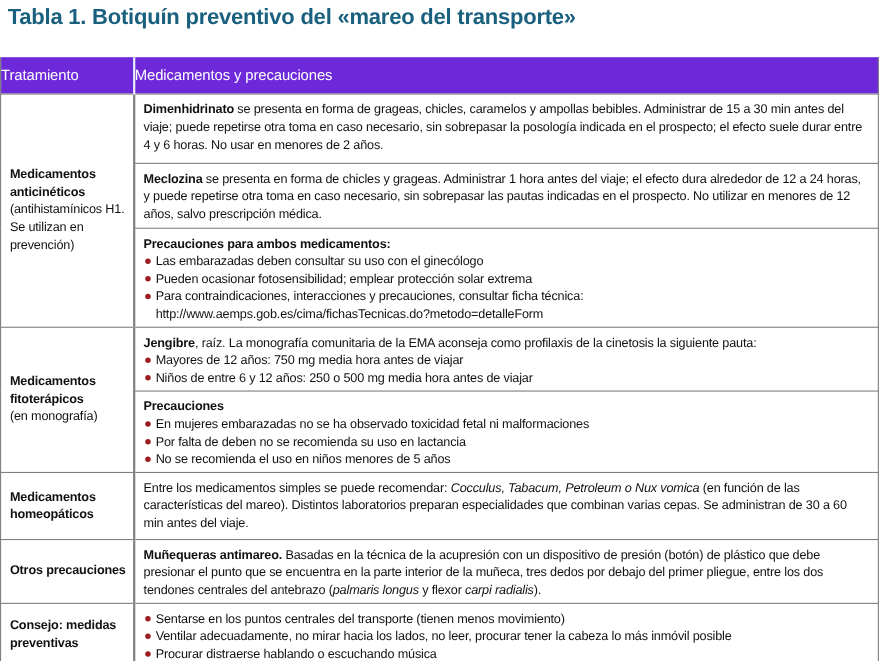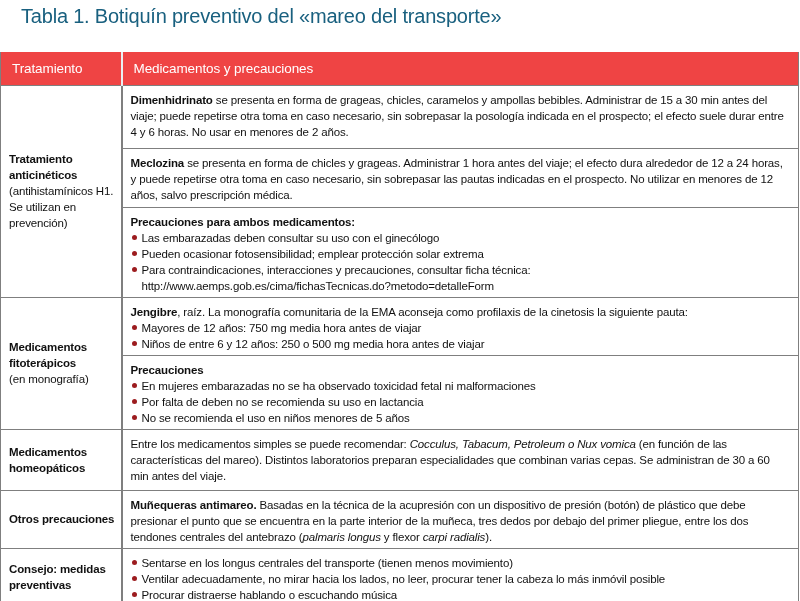--- a/index.html
+++ b/index.html
@@ -3,32 +3,32 @@
 <meta charset="utf-8">
 <style>
   * { box-sizing: border-box; }
   html,body { margin:0; padding:0; background:#ffffff; }
   .page {
     width:800px; height:601px; position:relative; background:#ffffff; overflow:hidden;
     font-family:"Liberation Sans","DejaVu Sans",sans-serif;
     font-stretch:condensed;
   }
   .title {
-    position:absolute; left:21px; top:5px; margin:0;
-    font-size:20px; font-weight:normal; color:#19607f; letter-spacing:-0.2px;
+    position:absolute; left:7px; top:5px; margin:0;
+    font-size:20px; font-weight:bold; color:#19607f; letter-spacing:-0.2px;
   }
   table.kit {
     position:absolute; left:0; top:52px; width:799px;
     border-collapse:collapse; table-layout:fixed;
     border-left:1px solid #7f7f7f; border-right:1px solid #7f7f7f;
     border-bottom:2px solid #7f7f7f;
   }
   th {
-    background:#ef4444; color:#ffffff; font-weight:normal; font-size:13.5px;
-    text-align:left; padding:6px 11px; height:33px; letter-spacing:-0.1px;
+    background:#6d28d9; color:#ffffff; font-weight:normal; font-size:13.5px;
+    text-align:left; padding:6px 0; height:33px; letter-spacing:-0.1px;
   }
   th.col1 { width:121px; border-right:2px solid #e9eff2; }
   td {
     border:1px solid #7f7f7f; font-size:11.5px; line-height:16px;
     color:#111111; letter-spacing:-0.15px;
   }
   td.treat {
     vertical-align:middle; padding:4px 4px 4px 8px; width:121px;
     border-right:2px solid #7f7f7f;
   }
@@ -60,21 +60,21 @@
     <thead>
       <tr>
         <th class="col1">Tratamiento</th>
         <th>Medicamentos y precauciones</th>
       </tr>
     </thead>
     <tbody>
 
       <tr>
         <td class="treat" rowspan="3">
-          <span class="tname">Tratamiento anticinéticos</span>
+          <span class="tname">Medicamentos anticinéticos</span>
           <span class="tnote">(antihistamínicos H1. Se utilizan en prevención)</span>
         </td>
         <td class="content hA">
           <p class="line"><b class="lead">Dimenhidrinato</b><span> se presenta en forma de grageas, chicles, caramelos y ampollas bebibles. Administrar de 15 a 30 min antes del viaje; puede repetirse otra toma en caso necesario, sin sobrepasar la posología indicada en el prospecto; el efecto suele durar entre 4 y 6 horas. No usar en menores de 2 años.</span></p>
         </td>
       </tr>
       <tr>
         <td class="content hB">
           <p class="line"><b class="lead">Meclozina</b><span> se presenta en forma de chicles y grageas. Administrar 1 hora antes del viaje; el efecto dura alrededor de 12 a 24 horas, y puede repetirse otra toma en caso necesario, sin sobrepasar las pautas indicadas en el prospecto. No utilizar en menores de 12 años, salvo prescripción médica.</span></p>
         </td>
@@ -151,21 +151,21 @@
         </td>
       </tr>
 
       <tr>
         <td class="treat">
           <span class="tname">Consejo: medidas preventivas</span>
         </td>
         <td class="content hH">
           <div class="bline">
             <span class="dot"></span>
-            <span>Sentarse en los longus centrales del transporte (tienen menos movimiento)</span>
+            <span>Sentarse en los puntos centrales del transporte (tienen menos movimiento)</span>
           </div>
           <div class="bline">
             <span class="dot"></span>
             <span>Ventilar adecuadamente, no mirar hacia los lados, no leer, procurar tener la cabeza lo más inmóvil posible</span>
           </div>
           <div class="bline">
             <span class="dot"></span>
             <span>Procurar distraerse hablando o escuchando música</span>
           </div>
         </td>

